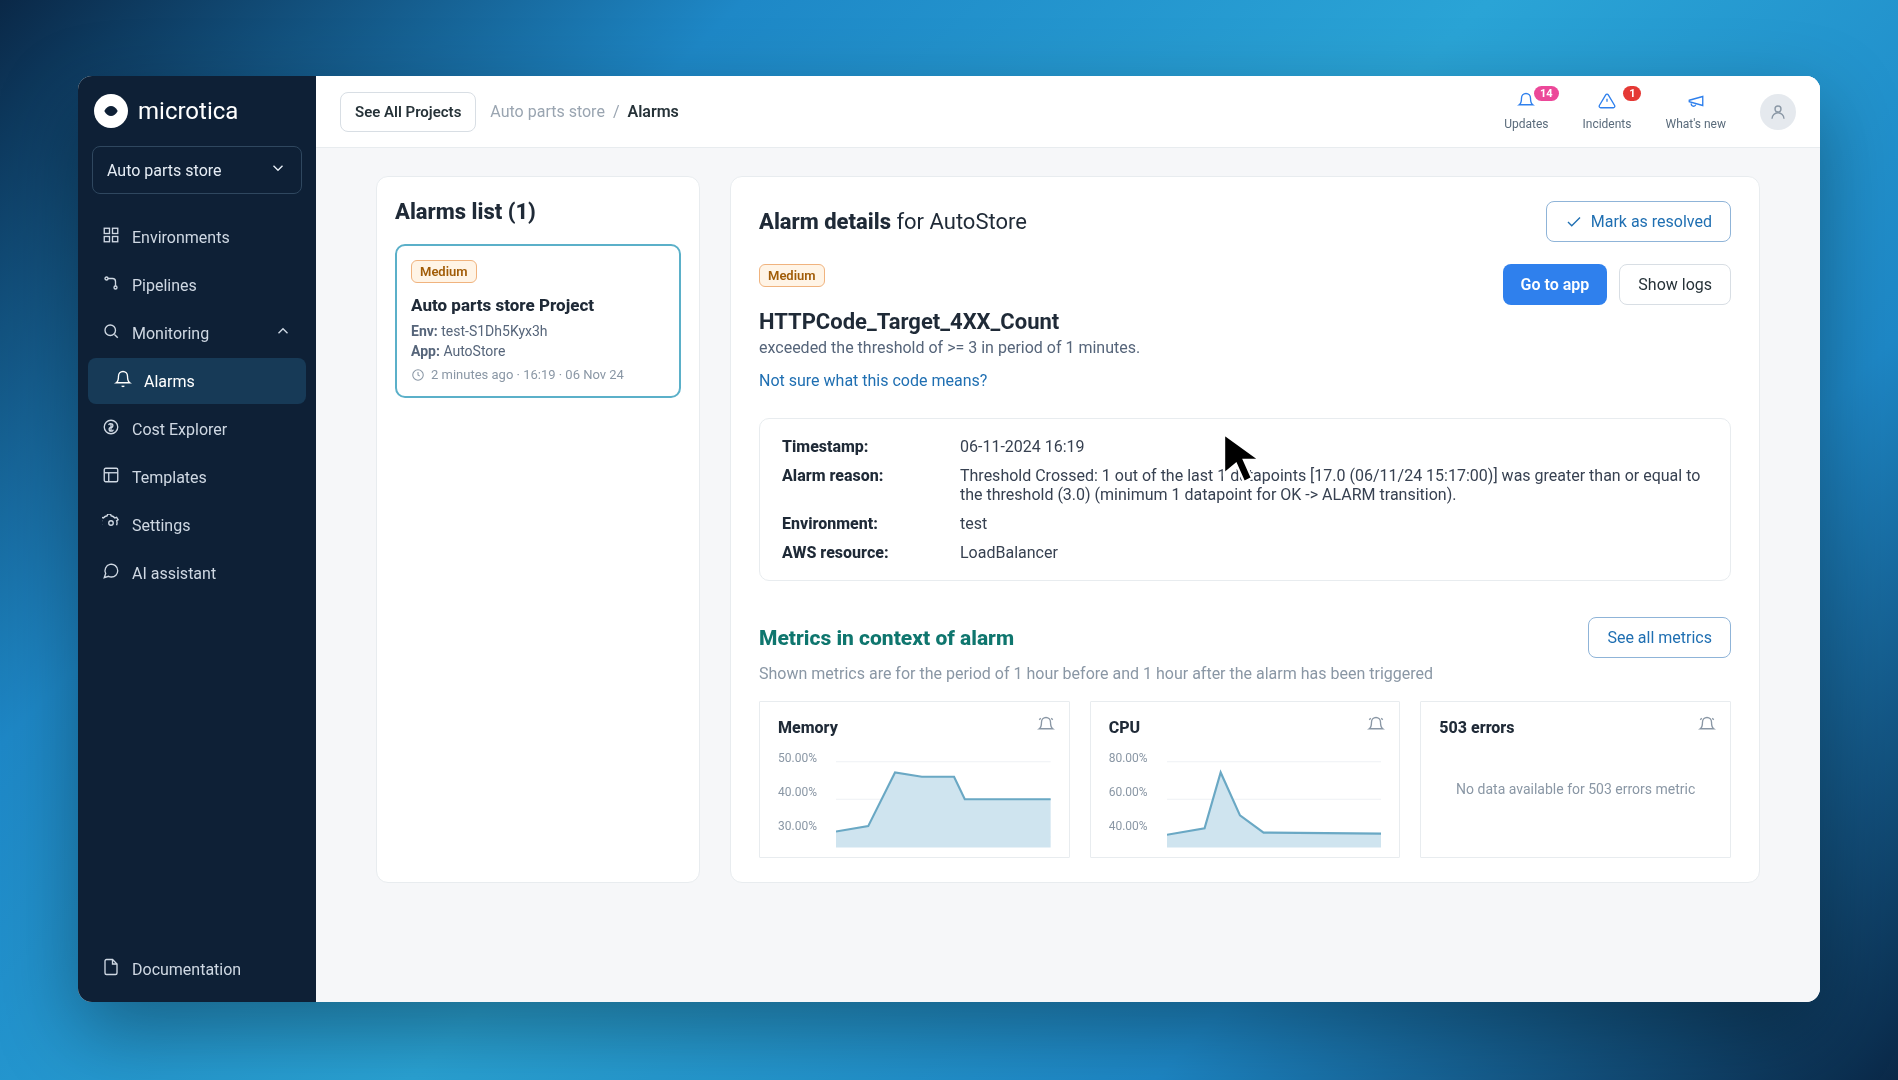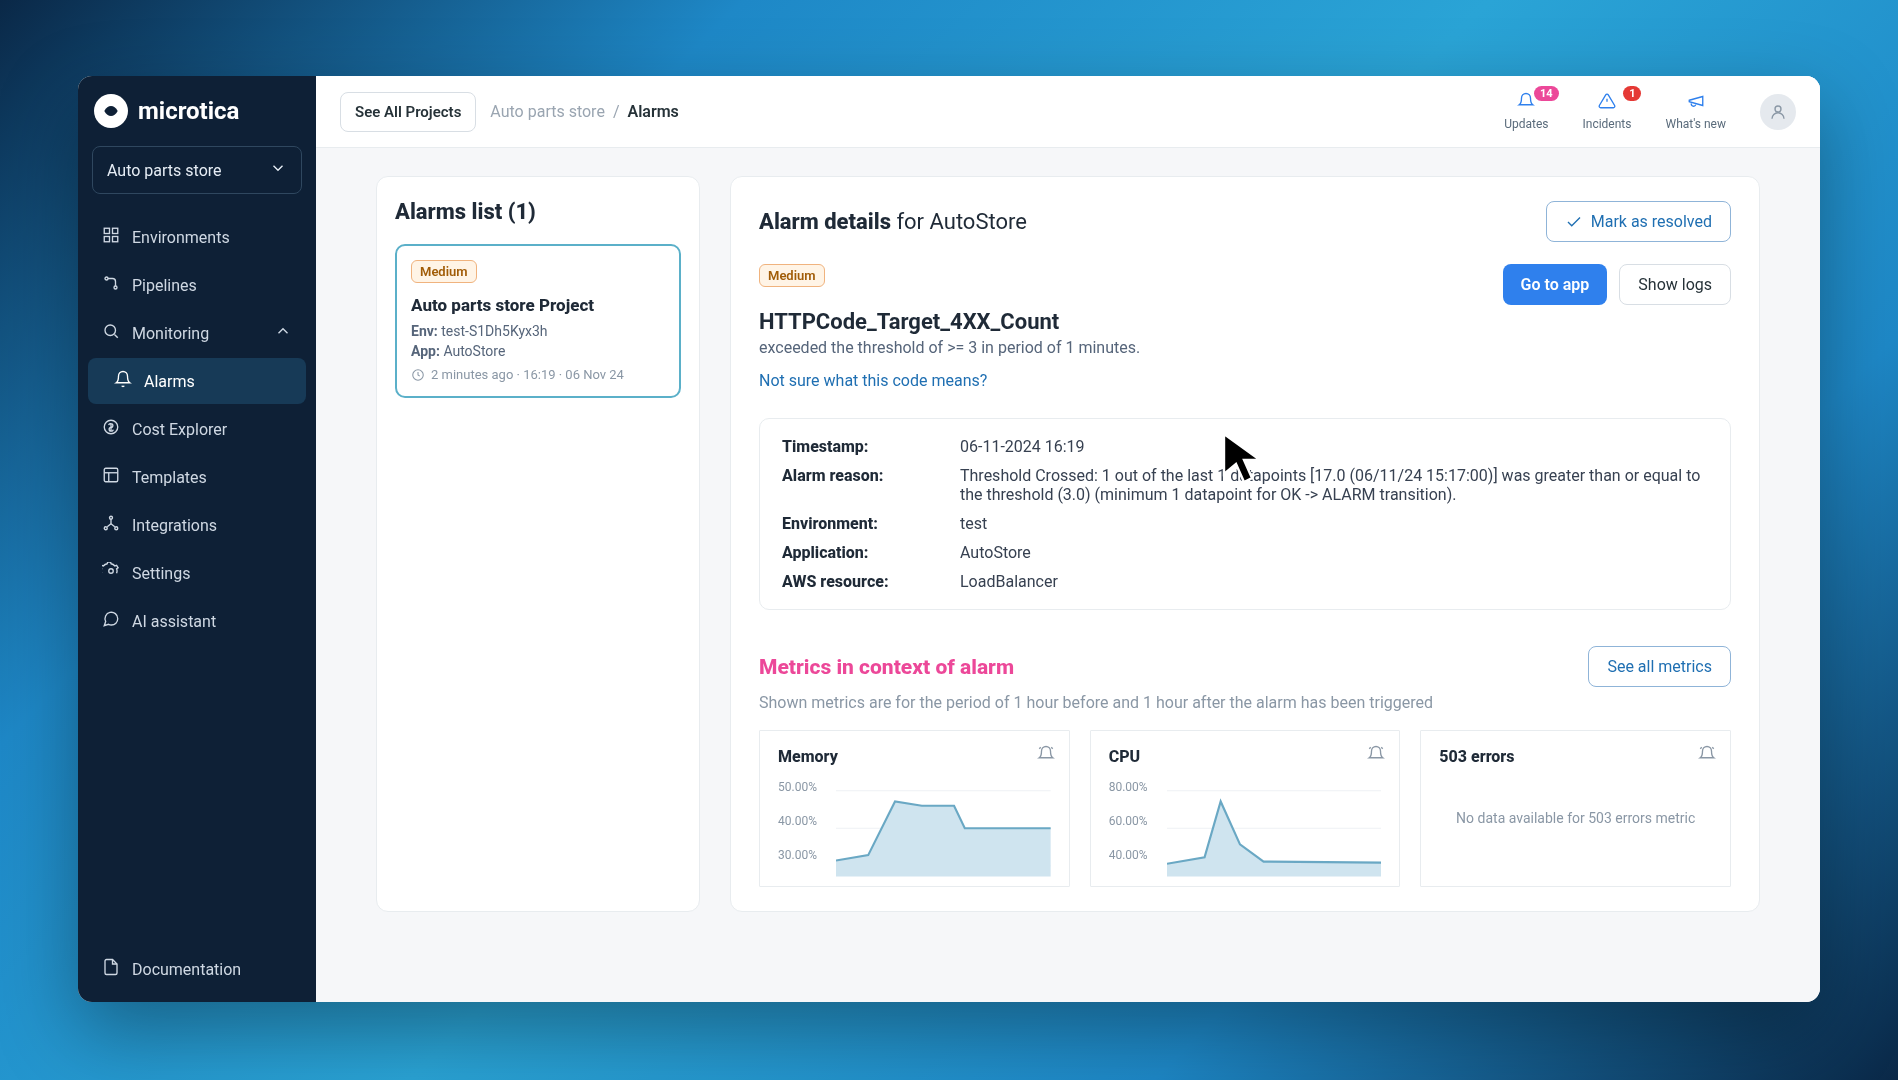--- a/index.html
+++ b/index.html
@@ -1,19 +1,19 @@
 <!DOCTYPE html>
 <html><head>
 <meta charset="utf-8">
 <style>
 * { margin:0; padding:0; box-sizing:border-box; font-family:-apple-system,BlinkMacSystemFont,"Segoe UI",Roboto,sans-serif; }
 body { background:linear-gradient(135deg,#0a2847 0%,#1e88c7 25%,#2aa4d6 50%,#1e88c7 75%,#0a2847 100%); min-height:1080px; width:1898px; overflow:hidden; position:relative; }
 .app-window { position:absolute; left:78px; top:76px; width:1742px; height:926px; background:#fff; border-radius:14px; overflow:hidden; display:flex; box-shadow:0 30px 80px rgba(0,0,0,.35); }
 .sidebar { width:238px; background:#0e2036; color:#cfd8e3; display:flex; flex-direction:column; padding:18px 10px 10px 10px; }
-.brand { display:flex; align-items:center; gap:10px; padding:0 8px 14px 6px; color:#fff; font-weight:700; font-size:24px; }
+.brand { display:flex; align-items:center; gap:10px; padding:0 8px 14px 6px; color:#fff; font-weight:400; font-size:24px; }
 .brand-mark { width:34px; height:34px; border-radius:50%; background:#fff; color:#0e2036; display:flex; align-items:center; justify-content:center; font-weight:900; font-size:18px; }
 .project-select { margin:4px 4px 20px 4px; border:1px solid #2f475f; border-radius:8px; padding:12px 14px; display:flex; align-items:center; justify-content:space-between; color:#e6edf5; font-size:16px; cursor:pointer; }
 .nav { display:flex; flex-direction:column; gap:2px; }
 .nav-item { display:flex; align-items:center; gap:12px; padding:12px 14px; border-radius:8px; color:#cfd8e3; font-size:16px; cursor:pointer; }
 .nav-item .chev { margin-left:auto; }
 .nav-item.active { background:#173a57; color:#fff; }
 .nav-sub { padding-left:26px; }
 .sidebar .spacer { flex:1; }
 .doc { padding:12px 14px; display:flex; align-items:center; gap:12px; color:#cfd8e3; font-size:16px; }
 
@@ -50,21 +50,21 @@
 .alarm-name { font-size:22px; font-weight:700; color:#1f2a37; margin-top:10px; }
 .alarm-desc { color:#56657a; font-size:16px; margin-top:4px; }
 .link { color:#1f6fb2; font-size:16px; margin-top:14px; display:inline-block; cursor:pointer; }
 
 .details-box { border:1px solid #e8ecef; border-radius:10px; padding:18px 22px; margin-top:28px; }
 .kv { display:flex; gap:18px; margin-bottom:10px; }
 .kv .k { width:160px; font-weight:800; color:#1f2a37; }
 .kv .v { color:#374151; flex:1; }
 
 .metrics-head { display:flex; align-items:center; justify-content:space-between; margin-top:36px; }
-.metrics-title { font-size:21px; font-weight:800; color:#ec4899; }
+.metrics-title { font-size:21px; font-weight:800; color:#0f766e; }
 .metrics-sub { color:#8a97a5; font-size:16px; margin-top:6px; }
 .metrics-grid { display:flex; gap:20px; margin-top:18px; }
 .metric-card { flex:1; border:1px solid #e8ecef; border-radius:1px; padding:16px 18px; position:relative; }
 .metric-title { font-weight:800; color:#1f2a37; font-size:16px; }
 .metric-alarm-icon { position:absolute; top:14px; right:14px; color:#8a97a5; }
 .metric-body { margin-top:14px; height:90px; position:relative; }
 .yticks { position:absolute; left:0; top:0; color:#8a97a5; font-size:12px; display:flex; flex-direction:column; gap:20px; }
 .chart-svg { position:absolute; left:58px; right:0; top:0; bottom:0; }
 .no-data { color:#8a97a5; font-size:14px; text-align:center; padding-top:30px; }
 .cursor-img { position:absolute; left:1220px; top:430px; pointer-events:none; }
@@ -133,29 +133,20 @@
             </svg></span>
         <span>Cost Explorer</span>
       </div>
       <div class="nav-item">
         <span><svg class="icon" viewBox="0 0 24 24">
               <rect x="3" y="3" width="18" height="18" rx="2"></rect>
               <line x1="3" y1="9" x2="21" y2="9"></line>
               <line x1="9" y1="21" x2="9" y2="9"></line>
             </svg></span>
         <span>Templates</span>
-      </div>
-      <div class="nav-item">
-        <span><svg class="icon" viewBox="0 0 24 24">
-              <circle cx="12" cy="5" r="2"></circle>
-              <circle cx="5" cy="19" r="2"></circle>
-              <circle cx="19" cy="19" r="2"></circle>
-              <path d="M12 7v6m0 0l-5 4m5-4l5 4"></path>
-            </svg></span>
-        <span>Integrations</span>
       </div>
       <div class="nav-item">
         <span><svg class="icon" viewBox="0 0 24 24">
               <circle cx="12" cy="12" r="3"></circle>
               <path d="M19.4 15a7.97 7.97 0 0 0 .1-6l2-1.2-2-3.4-2.3.9a8 8 0 0 0-5.2-3L11.5 0h-4L7 2.3a8 8 0 0 0-5.2 3L-.5 4.4l-2 3.4 2 1.2a7.97 7.97 0 0 0 .1 6"></path>
             </svg></span>
         <span>Settings</span>
       </div>
       <div class="nav-item">
         <span><svg class="icon" viewBox="0 0 24 24">
@@ -263,24 +254,20 @@
               <div class="k">Timestamp:</div>
               <div class="v">06-11-2024 16:19</div>
             </div>
           <div class="kv">
               <div class="k">Alarm reason:</div>
               <div class="v">Threshold Crossed: 1 out of the last 1 datapoints [17.0 (06/11/24 15:17:00)] was greater than or equal to the threshold (3.0) (minimum 1 datapoint for OK -&gt; ALARM transition).</div>
             </div>
           <div class="kv">
               <div class="k">Environment:</div>
               <div class="v">test</div>
-            </div>
-          <div class="kv">
-              <div class="k">Application:</div>
-              <div class="v">AutoStore</div>
             </div>
           <div class="kv" style="margin-bottom:0">
               <div class="k">AWS resource:</div>
               <div class="v">LoadBalancer</div>
             </div>
         </div>
 
         <div class="metrics-head">
           <div>
             <div class="metrics-title">Metrics in context of alarm</div>

